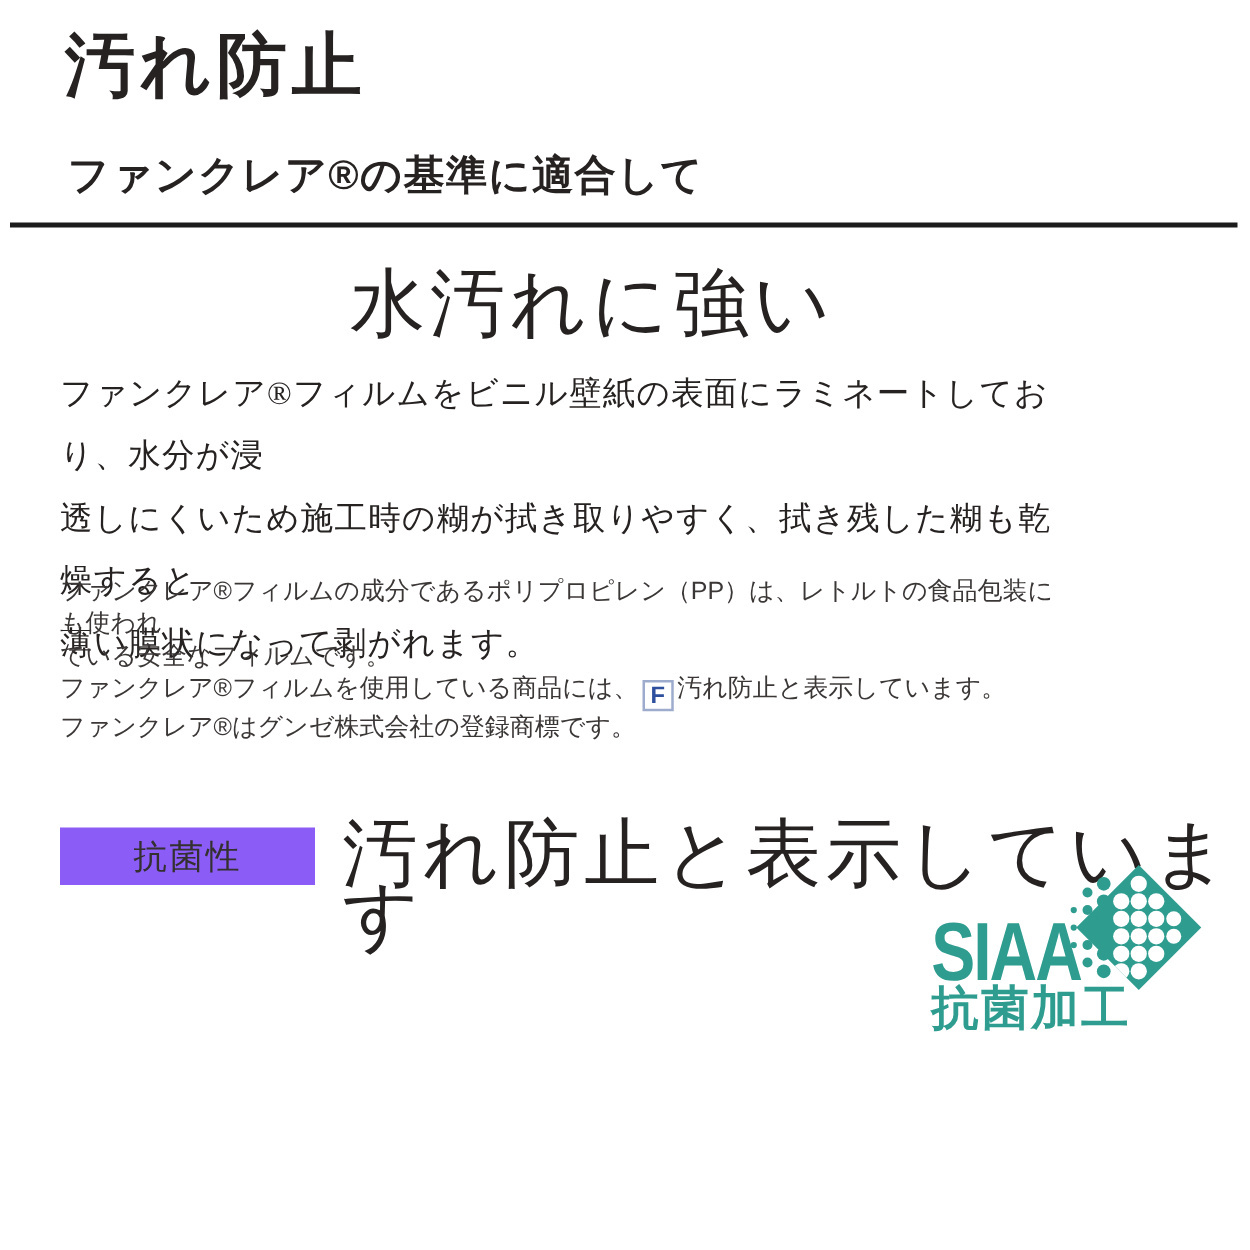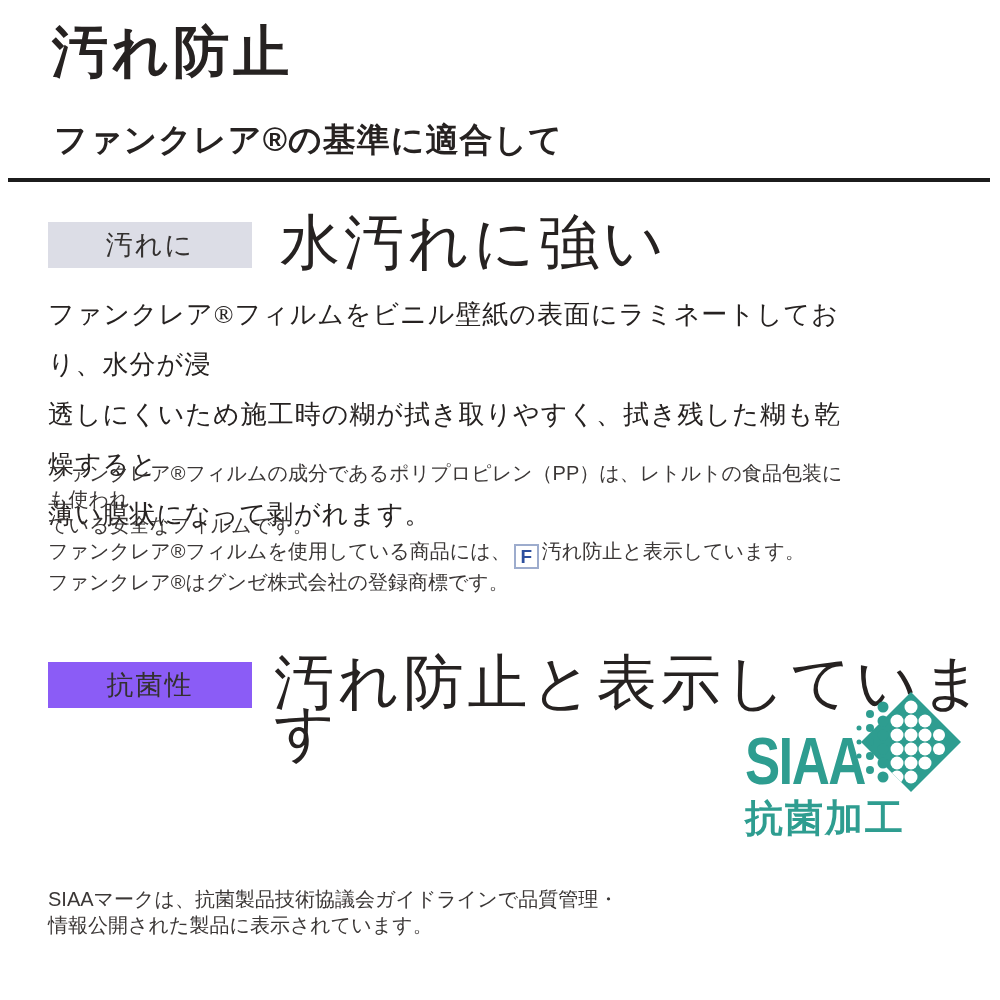--- a/index.html
+++ b/index.html
@@ -74,54 +74,51 @@
   
   .siaa-block { position: absolute; left: 745px; top: 690px; width: 230px; height: 290px; }
   .siaa-word {
     position: absolute; left: 0; top: 38px;
     font-size: 66px; font-weight: 700; color: #2e9d90;
     line-height: 1; letter-spacing: -2px;
     transform: scaleX(0.80); transform-origin: left top;
   }
   .siaa-mark { position: absolute; left: 102px; top: 0; }
   .siaa-sub {
-    position: absolute; left: 0; top: 103px;
+    position: absolute; left: 0; top: 91px;
     font-size: 38px; font-weight: 700; color: #2e9d90; letter-spacing: 2px;
   }
   .siaa-details {
     position: absolute; left: 0; top: 162px;
     font-size: 21px; line-height: 31px; color: #2e9d90; font-weight: 500;
   }
 </style>
 </head>
 <body>
 
 <div class="page">
 
   <h1 class="main-title sans">汚れ防止</h1>
   <div class="sub-title sans">ファンクレア®の基準に適合して</div>
   <div class="title-rule"></div>
 
-  <div class="label-box label-stain sans">汚れに</div>
   <div class="section-heading heading-stain serif">水汚れに強い</div>
   <p class="body-para para-stain serif pre">ファンクレア®フィルムをビニル壁紙の表面にラミネートしており、水分が浸
 透しにくいため施工時の糊が拭き取りやすく、拭き残した糊も乾燥すると
 薄い膜状になって剥がれます。</p>
 
   <div class="notes notes-stain sans">
     <span class="note-line pre">ファンクレア®フィルムの成分であるポリプロピレン（PP）は、レトルトの食品包装にも使われ
 ている安全なフィルムです。</span>
     <span class="note-line"><span>ファンクレア®フィルムを使用している商品には、</span><span class="fmark">F</span><span>汚れ防止と表示しています。</span></span>
     <span class="note-line">ファンクレア®はグンゼ株式会社の登録商標です。</span>
   </div>
 
   <div class="label-box label-anti sans">抗菌性</div>
   <div class="section-heading heading-anti serif">汚れ防止と表示しています</div>
-  <div class="notes notes-anti sans pre">SIAAマークは、抗菌製品技術協議会ガイドラインで品質管理・
-情報公開された製品に表示されています。</div>
 
   <div class="siaa-block">
     <div class="siaa-word sans">SIAA</div>
     <svg class="siaa-mark" width="118" height="118" viewBox="0 0 118 118" aria-hidden="true">
       <defs>
         <clipPath id="dclip">
           <polygon points="64,2 114,52 64,102 14,52"></polygon>
         </clipPath>
       </defs>
       <polygon points="64,2 114,52 64,102 14,52" fill="#2e9d90"></polygon>

